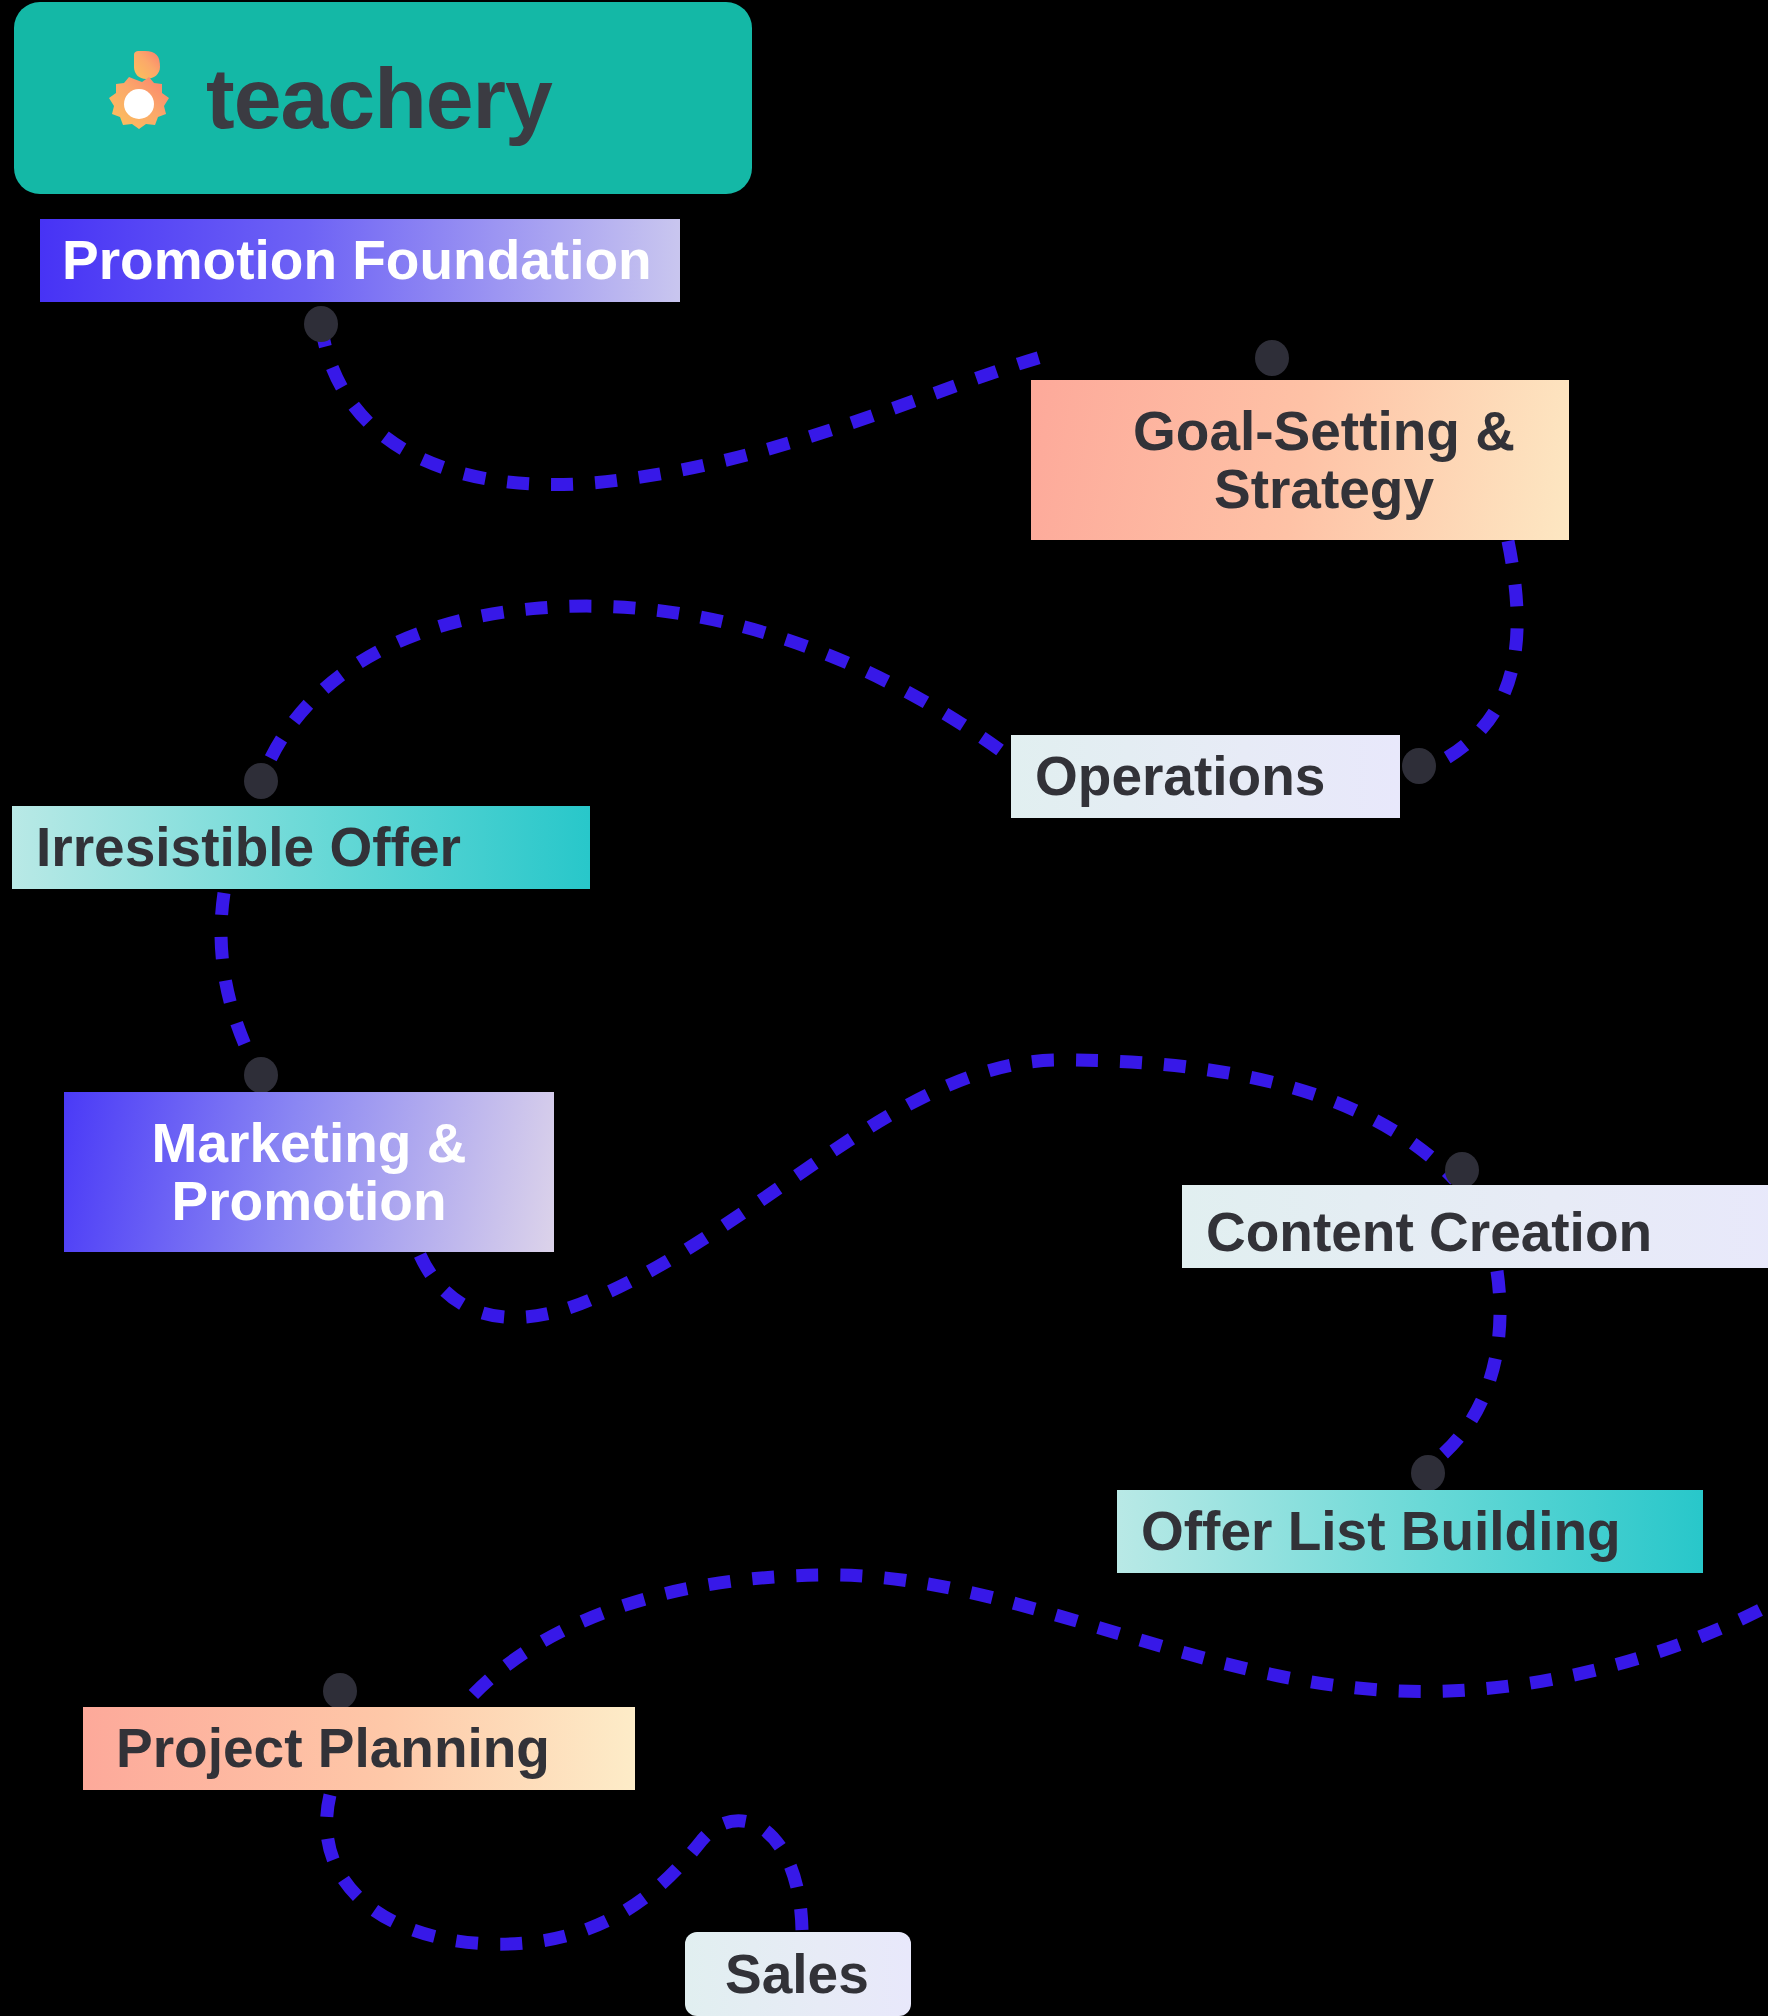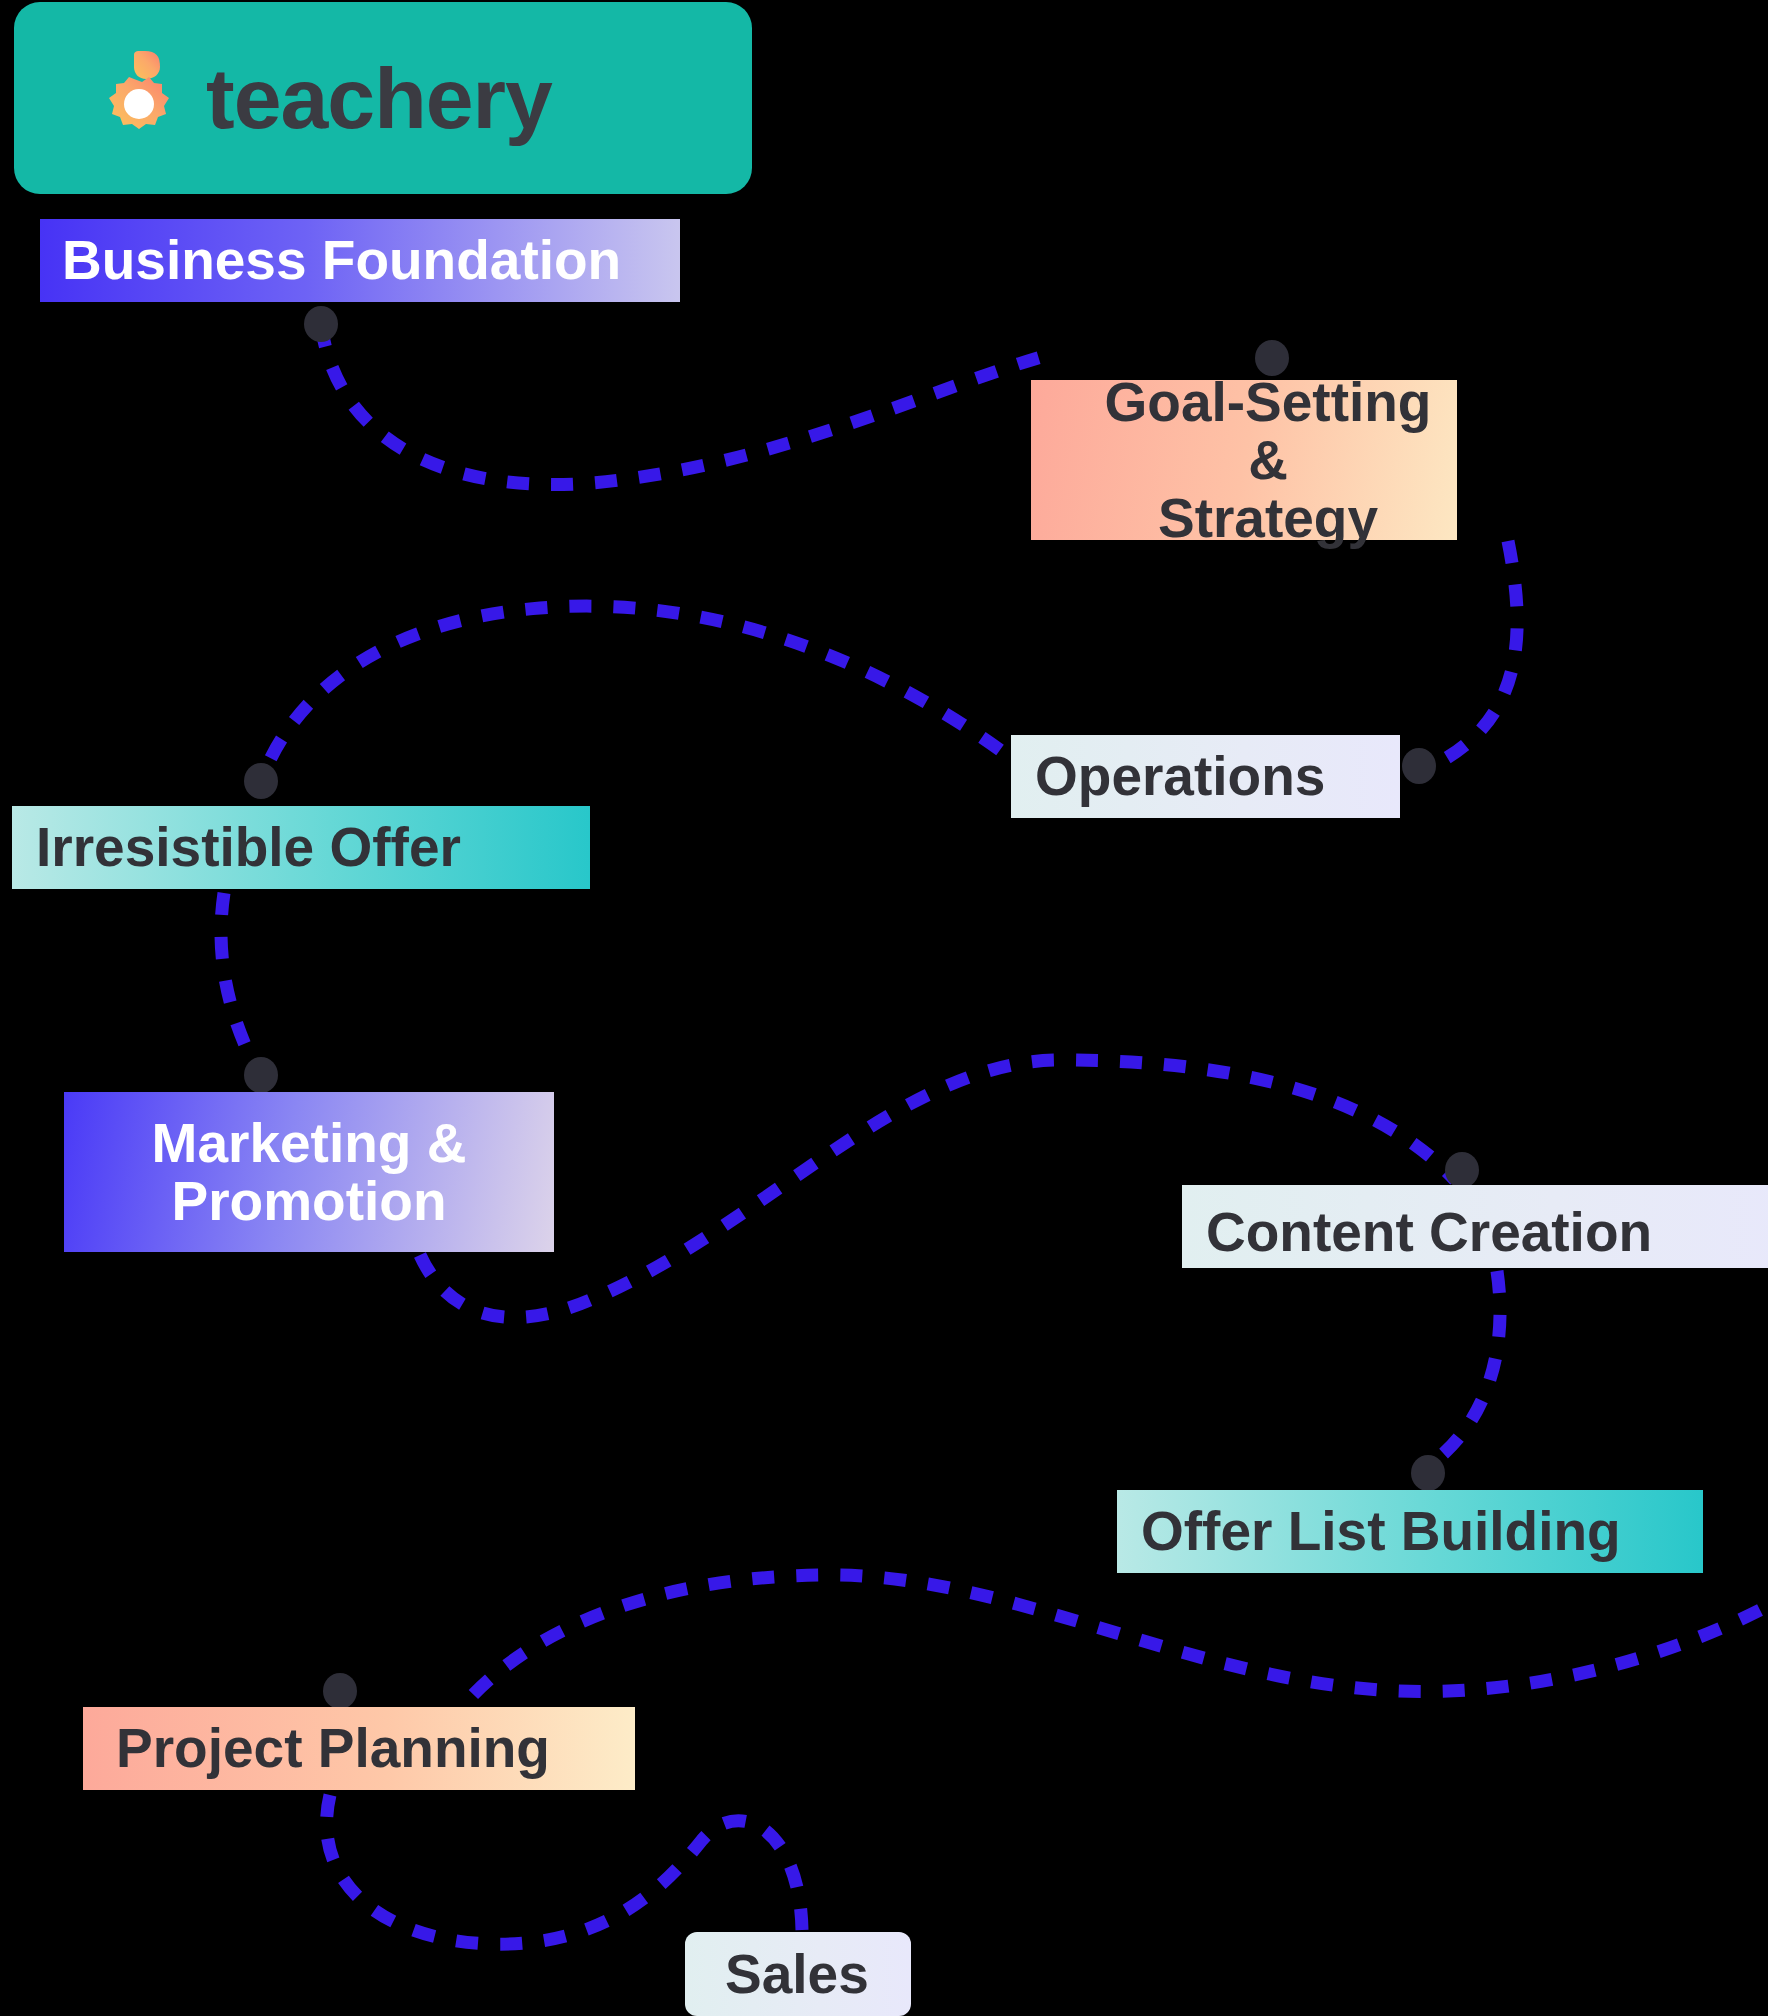--- a/index.html
+++ b/index.html
@@ -81,21 +81,21 @@
 
   
   #node-business-foundation {
     left: 40px; top: 219px; width: 640px; height: 83px;
     background: linear-gradient(90deg, #4733f5 0%, #6e63f5 42%, #c9c6ef 100%);
     padding-left: 22px;
   }
   #node-business-foundation .node-label { font-size: 55px; }
 
   #node-goal-setting {
-    left: 1031px; top: 380px; width: 426px; height: 160px;
+    left: 1031px; top: 380px; width: 538px; height: 160px;
     background: linear-gradient(100deg, #fda99a 0%, #fec2a6 50%, #fde7c2 100%);
     padding-left: 48px;
   }
   #node-goal-setting .node-label { font-size: 55px; text-align: center; width: 100%; }
 
   #node-operations {
     left: 1011px; top: 735px; width: 389px; height: 83px;
     background: linear-gradient(90deg, #e1eff0 0%, #e7ebf6 60%, #e8e8fb 100%);
     padding-left: 24px;
     text-align: center;
@@ -191,21 +191,21 @@
 
       <path fill="url(#lg)" d="M42 33
         L50 36 L57 31 L62 37 L70 38 L70 47 L77 52 L72 60 L74 68 L66 71 L63 79 L54 78 L47 83
         L40 78 L31 79 L28 71 L20 68 L22 60 L17 52 L24 47 L24 38 L32 37 L37 31 Z"></path>
       <circle cx="47" cy="58" r="15" fill="#ffffff"></circle>
     </svg>
     <div id="logo-word">teachery</div>
   </div>
 
   <div class="node" id="node-business-foundation">
-    <span class="node-label light-text">Business Foundation</span>
+    <span class="node-label light-text">Promotion Foundation</span>
   </div>
 
   <div class="node" id="node-goal-setting">
     <span class="node-label dark-text">Goal-Setting &amp;
 Strategy</span>
   </div>
 
   <div class="node" id="node-operations">
     <span class="node-label dark-text">Operations</span>
   </div>

